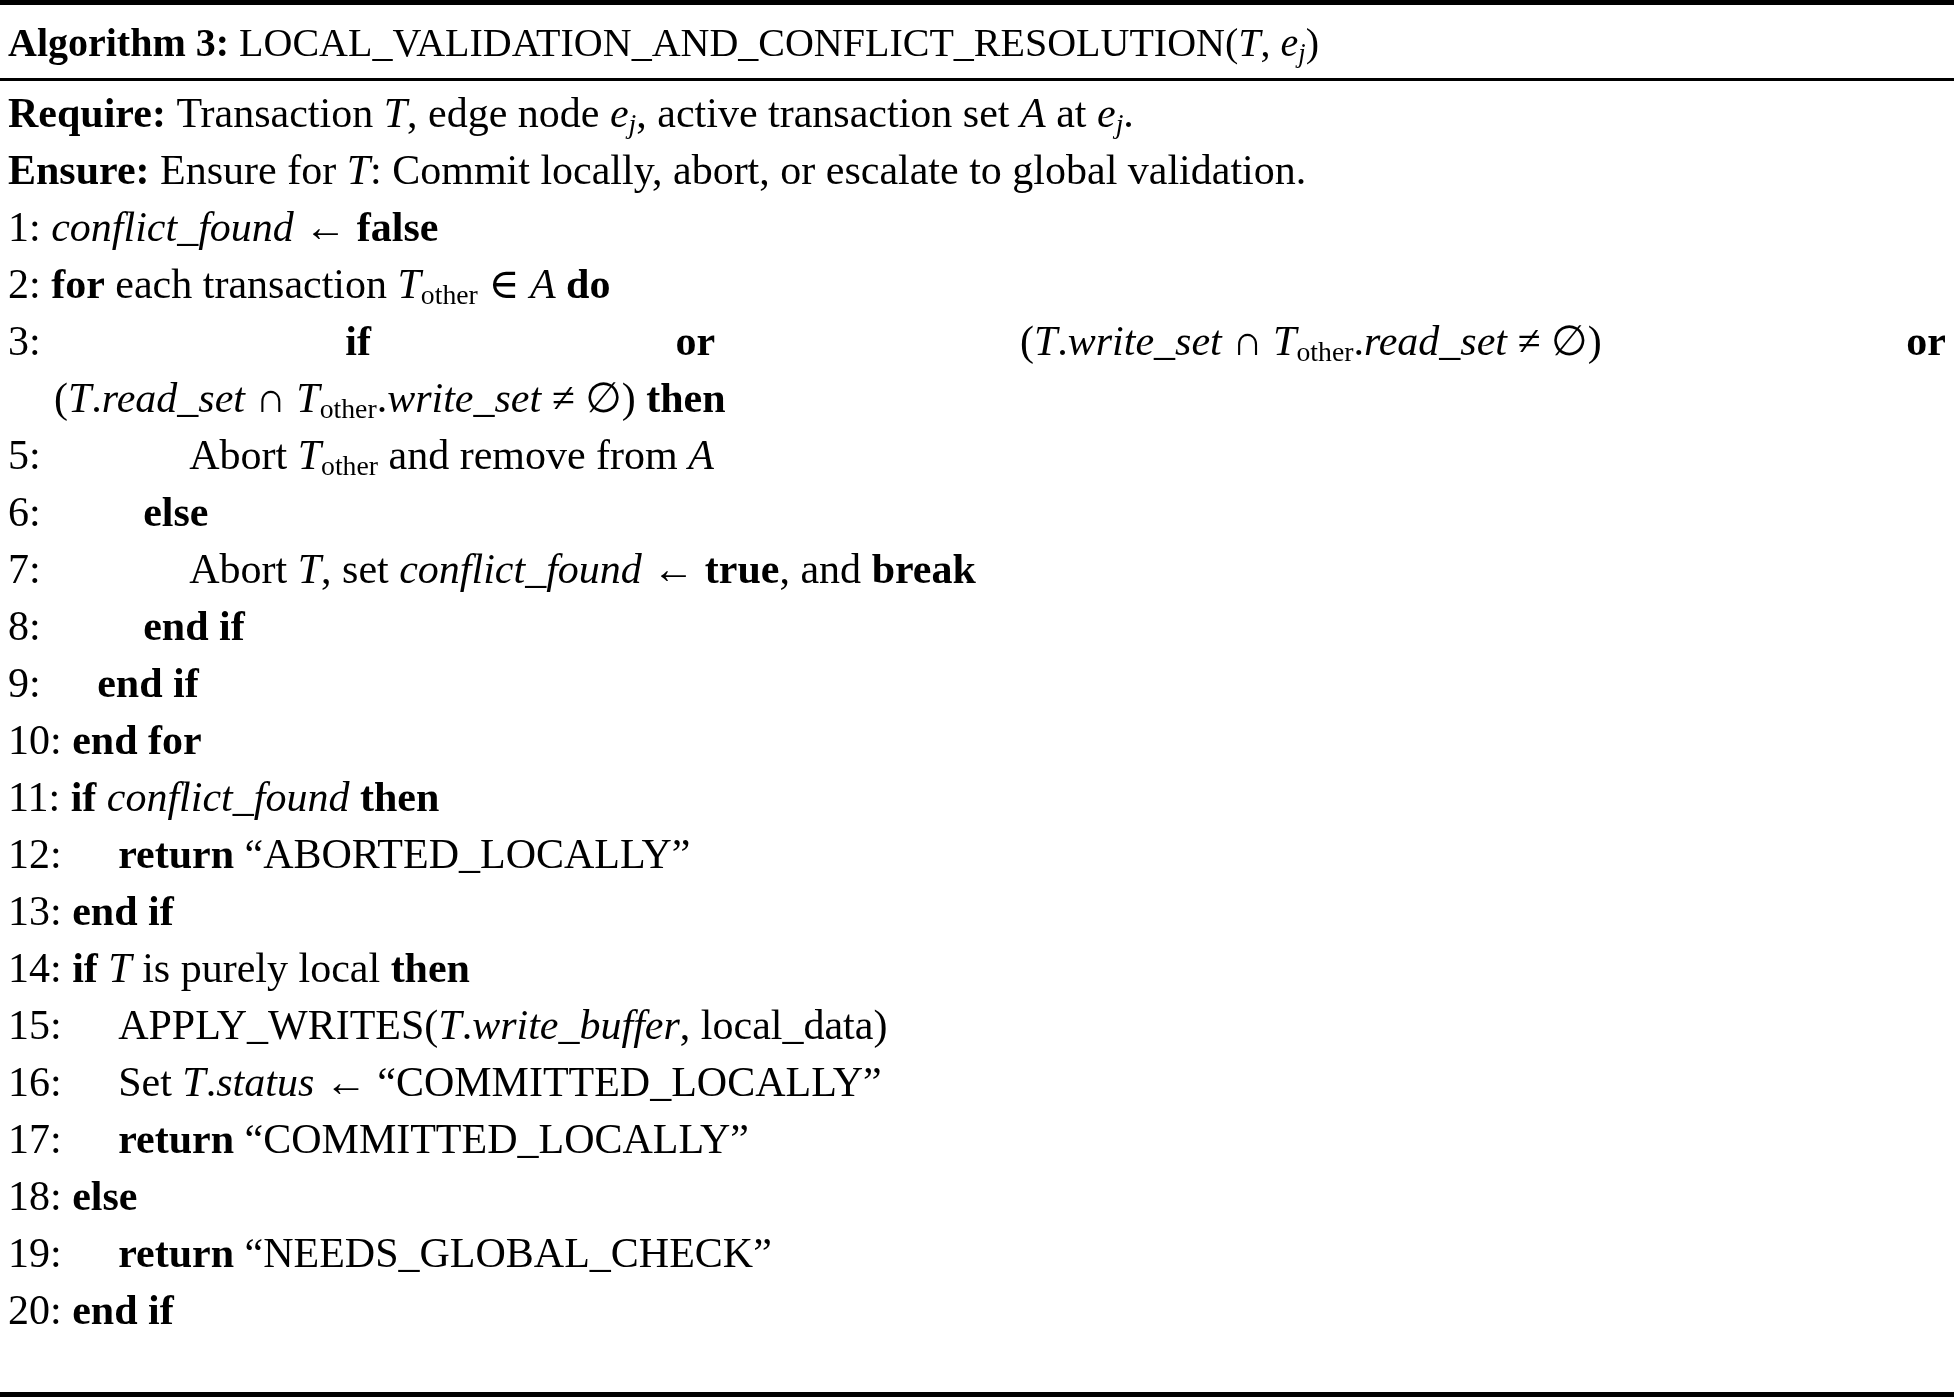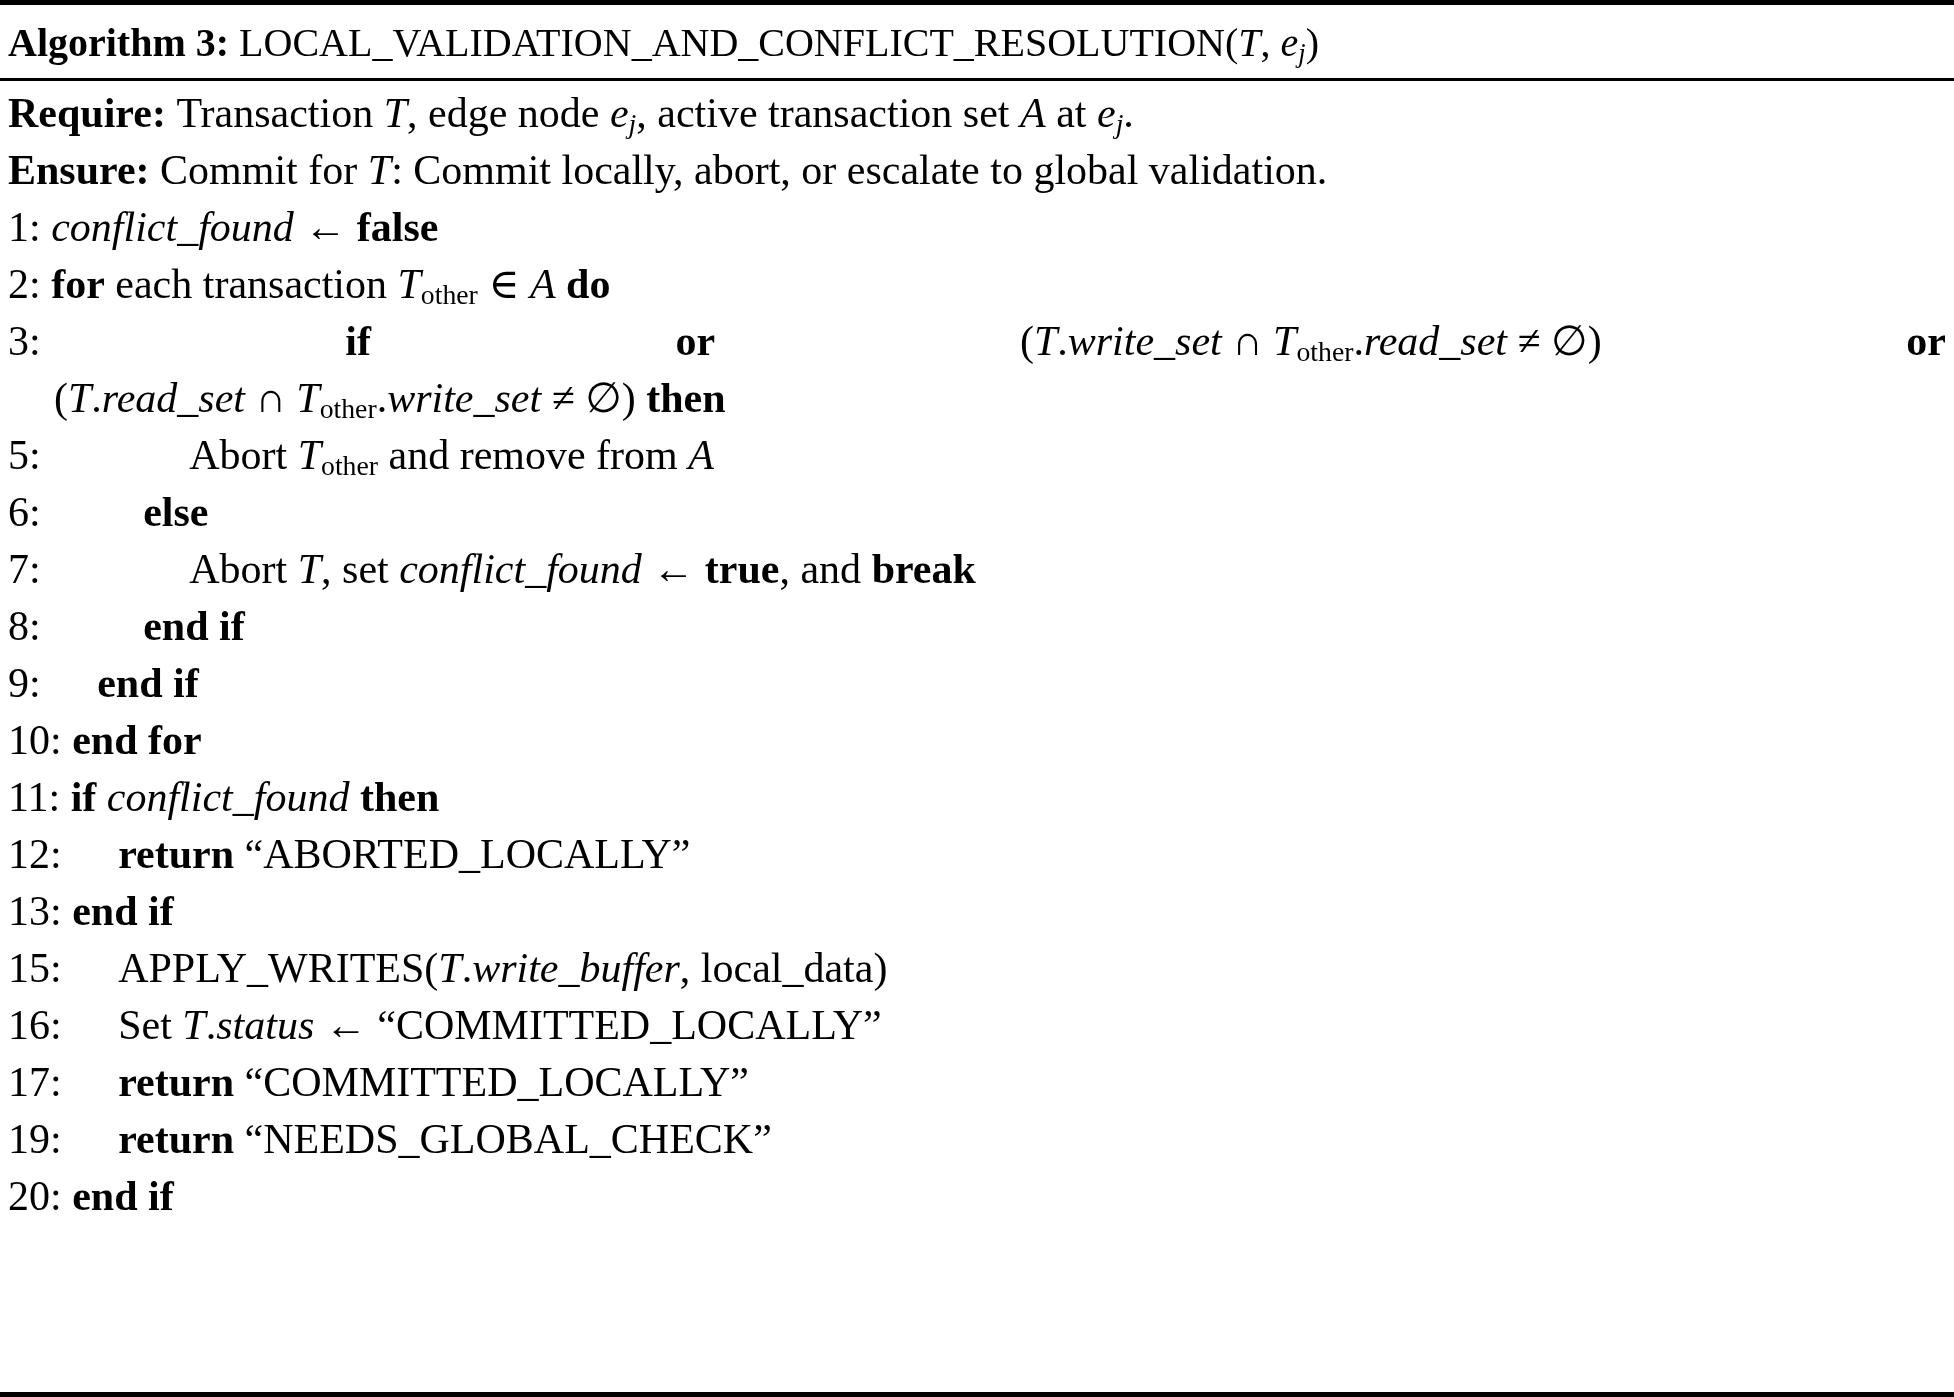--- a/index.html
+++ b/index.html
@@ -29,39 +29,41 @@
 </style>
 </head>
 <body>
 
 <div class="algo">
   <div class="algo-title">
       <div class="row"><span class="grp"><span class="b">Algorithm 3: </span><span class="r">LOCAL_VALIDATION_AND_CONFLICT_RESOLUTION(</span><span class="i">T</span><span class="r">, </span><span class="i">e</span><span class="subi">j</span><span class="r">)</span></span></div>
     </div>
   <div class="algo-body">
       <div class="row"><span class="grp"><span class="b">Require: </span><span class="r">Transaction </span><span class="i">T</span><span class="r">, edge node </span><span class="i">e</span><span class="subi">j</span><span class="r">, active transaction set </span><span class="cal">A</span><span class="r"> at </span><span class="i">e</span><span class="subi">j</span><span class="r">.</span></span></div>
-      <div class="row"><span class="grp"><span class="b">Ensure: </span><span class="r">Commit for </span><span class="i">T</span><span class="r">: Commit locally, abort, or escalate to global validation.</span></span></div>
+      <div class="row"><span class="grp"><span class="b">Ensure: </span><span class="r">Ensure for </span><span class="i">T</span><span class="r">: Commit locally, abort, or escalate to global validation.</span></span></div>
       <div class="row"><span class="num">1: </span><span class="grp"><span class="i">conflict_found</span><span class="r"> ← </span><span class="b">false</span></span></div>
       <div class="row"><span class="num">2: </span><span class="grp"><span class="b">for</span><span class="r"> each transaction </span><span class="i">T</span><span class="sub">other</span><span class="r"> ∈ </span><span class="cal">A</span><span class="r"> </span><span class="b">do</span></span></div>
       <div class="row justify">
         <span class="num grp">3:</span>
         <span class="grp"><span class="b">if</span></span>
         <span class="grp"><span class="b">or</span></span>
         <span class="grp"><span class="r">(</span><span class="i">T</span><span class="r">.</span><span class="i">write_set</span><span class="r"> ∩ </span><span class="i">T</span><span class="sub">other</span><span class="r">.</span><span class="i">read_set</span><span class="r"> ≠ ∅)</span></span>
         <span class="grp"><span class="b">or</span></span>
       </div>
       <div class="row"><span class="sp" style="width: 46px;"></span><span class="grp"><span class="r">(</span><span class="i">T</span><span class="r">.</span><span class="i">read_set</span><span class="r"> ∩ </span><span class="i">T</span><span class="sub">other</span><span class="r">.</span><span class="i">write_set</span><span class="r"> ≠ ∅) </span><span class="b">then</span></span></div>
       <div class="row"><span class="num">5: </span><span class="sp" style="width: 138px;"></span><span class="grp"><span class="r">Abort </span><span class="i">T</span><span class="sub">other</span><span class="r"> and remove from </span><span class="cal">A</span></span></div>
       <div class="row"><span class="num">6: </span><span class="sp" style="width: 92px;"></span><span class="grp"><span class="b">else</span></span></div>
       <div class="row"><span class="num">7: </span><span class="sp" style="width: 138px;"></span><span class="grp"><span class="r">Abort </span><span class="i">T</span><span class="r">, set </span><span class="i">conflict_found</span><span class="r"> ← </span><span class="b">true</span><span class="r">, and </span><span class="b">break</span></span></div>
       <div class="row"><span class="num">8: </span><span class="sp" style="width: 92px;"></span><span class="grp"><span class="b">end if</span></span></div>
       <div class="row"><span class="num">9: </span><span class="sp" style="width: 46px;"></span><span class="grp"><span class="b">end if</span></span></div>
       <div class="row"><span class="num">10: </span><span class="grp"><span class="b">end for</span></span></div>
       <div class="row"><span class="num">11: </span><span class="grp"><span class="b">if </span><span class="i">conflict_found</span><span class="r"> </span><span class="b">then</span></span></div>
       <div class="row"><span class="num">12: </span><span class="sp" style="width: 46px;"></span><span class="grp"><span class="b">return</span><span class="r"> “ABORTED_LOCALLY”</span></span></div>
       <div class="row"><span class="num">13: </span><span class="grp"><span class="b">end if</span></span></div>
+      <div class="row"><span class="num">14: </span><span class="grp"><span class="b">if </span><span class="i">T</span><span class="r"> is purely local </span><span class="b">then</span></span></div>
       <div class="row"><span class="num">15: </span><span class="sp" style="width: 46px;"></span><span class="grp"><span class="r">APPLY_WRITES(</span><span class="i">T</span><span class="r">.</span><span class="i">write_buffer</span><span class="r">, local_data)</span></span></div>
       <div class="row"><span class="num">16: </span><span class="sp" style="width: 46px;"></span><span class="grp"><span class="r">Set </span><span class="i">T</span><span class="r">.</span><span class="i">status</span><span class="r"> ← “COMMITTED_LOCALLY”</span></span></div>
       <div class="row"><span class="num">17: </span><span class="sp" style="width: 46px;"></span><span class="grp"><span class="b">return</span><span class="r"> “COMMITTED_LOCALLY”</span></span></div>
+      <div class="row"><span class="num">18: </span><span class="grp"><span class="b">else</span></span></div>
       <div class="row"><span class="num">19: </span><span class="sp" style="width: 46px;"></span><span class="grp"><span class="b">return</span><span class="r"> “NEEDS_GLOBAL_CHECK”</span></span></div>
       <div class="row"><span class="num">20: </span><span class="grp"><span class="b">end if</span></span></div>
     </div>
 </div>
 
 </body></html>

